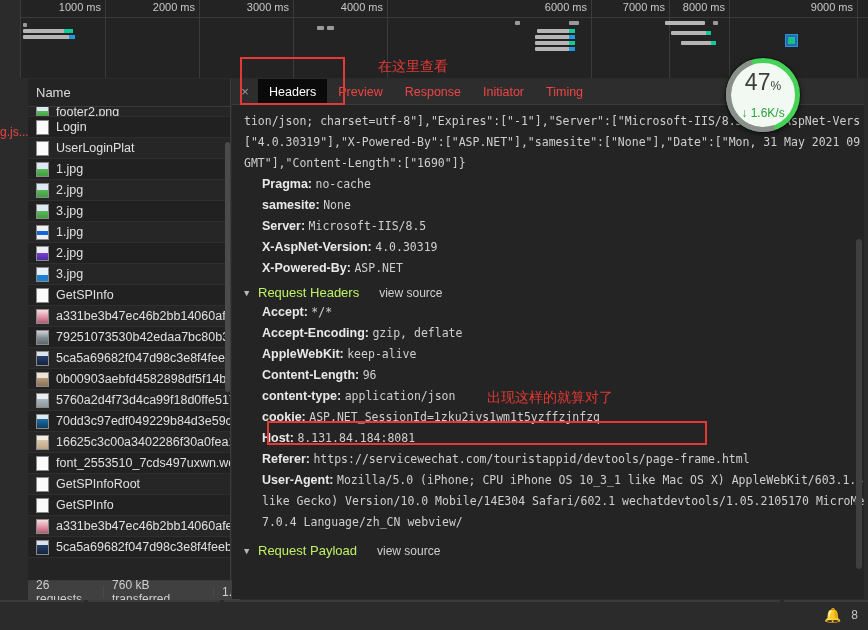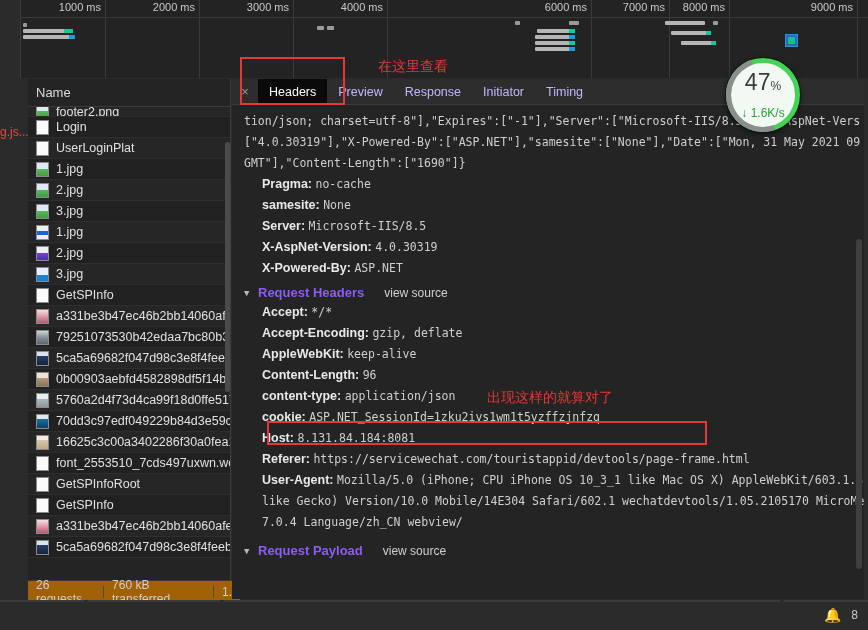--- a/index.html
+++ b/index.html
@@ -99,21 +99,21 @@
   .req-row.partial { height: 10px; line-height: 10px; overflow:hidden; }
 
   .list-scrollbar {
     position: absolute; right: 0; top: 63px; width: 5px; height: 250px;
     background: #4b4b4b; border-radius: 3px;
   }
 
   
   .status-bar {
     position: absolute; left: 28px; top: 580px; width: 212px; height: 22px;
-    background: #a16207; border-top: 1px solid #3a3a3a;
+    background: #404040; border-top: 1px solid #3a3a3a;
     display: flex; align-items: center;
     font-size: 12px; color: #cfcfcf;
   }
   .status-bar .si { padding: 0 8px; }
   .status-bar .sep { width:1px; height: 12px; background:#4a4a4a; }
 
   
   .detail-pane {
     position: absolute; left: 232px; top: 79px; width: 632px; height: 520px;
     background: #242424;
@@ -124,21 +124,21 @@
     background: #2d2d2d;
     border-bottom: 1px solid #3a3a3a;
     display: flex; align-items: center;
   }
   .tab-close {
     width: 26px; text-align: center; color: #9a9a9a; font-size: 13px;
     cursor: default;
   }
   .tab {
     height: 26px; line-height: 26px; padding: 0 11px;
-    font-size: 12.5px; color: #c4b5fd; white-space: nowrap;
+    font-size: 12.5px; color: #ef4444; white-space: nowrap;
   }
   .tab.active { background: #0a0a0a; color: #ffffff; }
 
   .headers-body {
     position: relative;
     padding: 6px 0 0 12px;
     height: 494px;
     overflow: hidden;
     font-family: "DejaVu Sans Mono", monospace;
   }
@@ -158,21 +158,21 @@
   .indent { padding-left: 18px; }
 
   .section-head {
     display: flex; align-items: center;
     margin: 6px 0 2px 0;
   }
   .tri {
     color: #b8b8b8; font-size: 9px; margin-right: 4px; width: 10px;
   }
   .section-title {
-    font-size: 13px; font-weight: bold; color: #8b5cf6;
+    font-size: 13px; font-weight: normal; color: #bef264;
     font-family: "Liberation Sans", sans-serif;
   }
   .view-source {
     margin-left: 20px; font-size: 12px; color: #d0d0d0;
     font-family: "Liberation Sans", sans-serif;
     text-decoration: none;
   }
 
   .detail-scroll {
     position: absolute; right: 2px; top: 160px; width: 6px; height: 330px;

